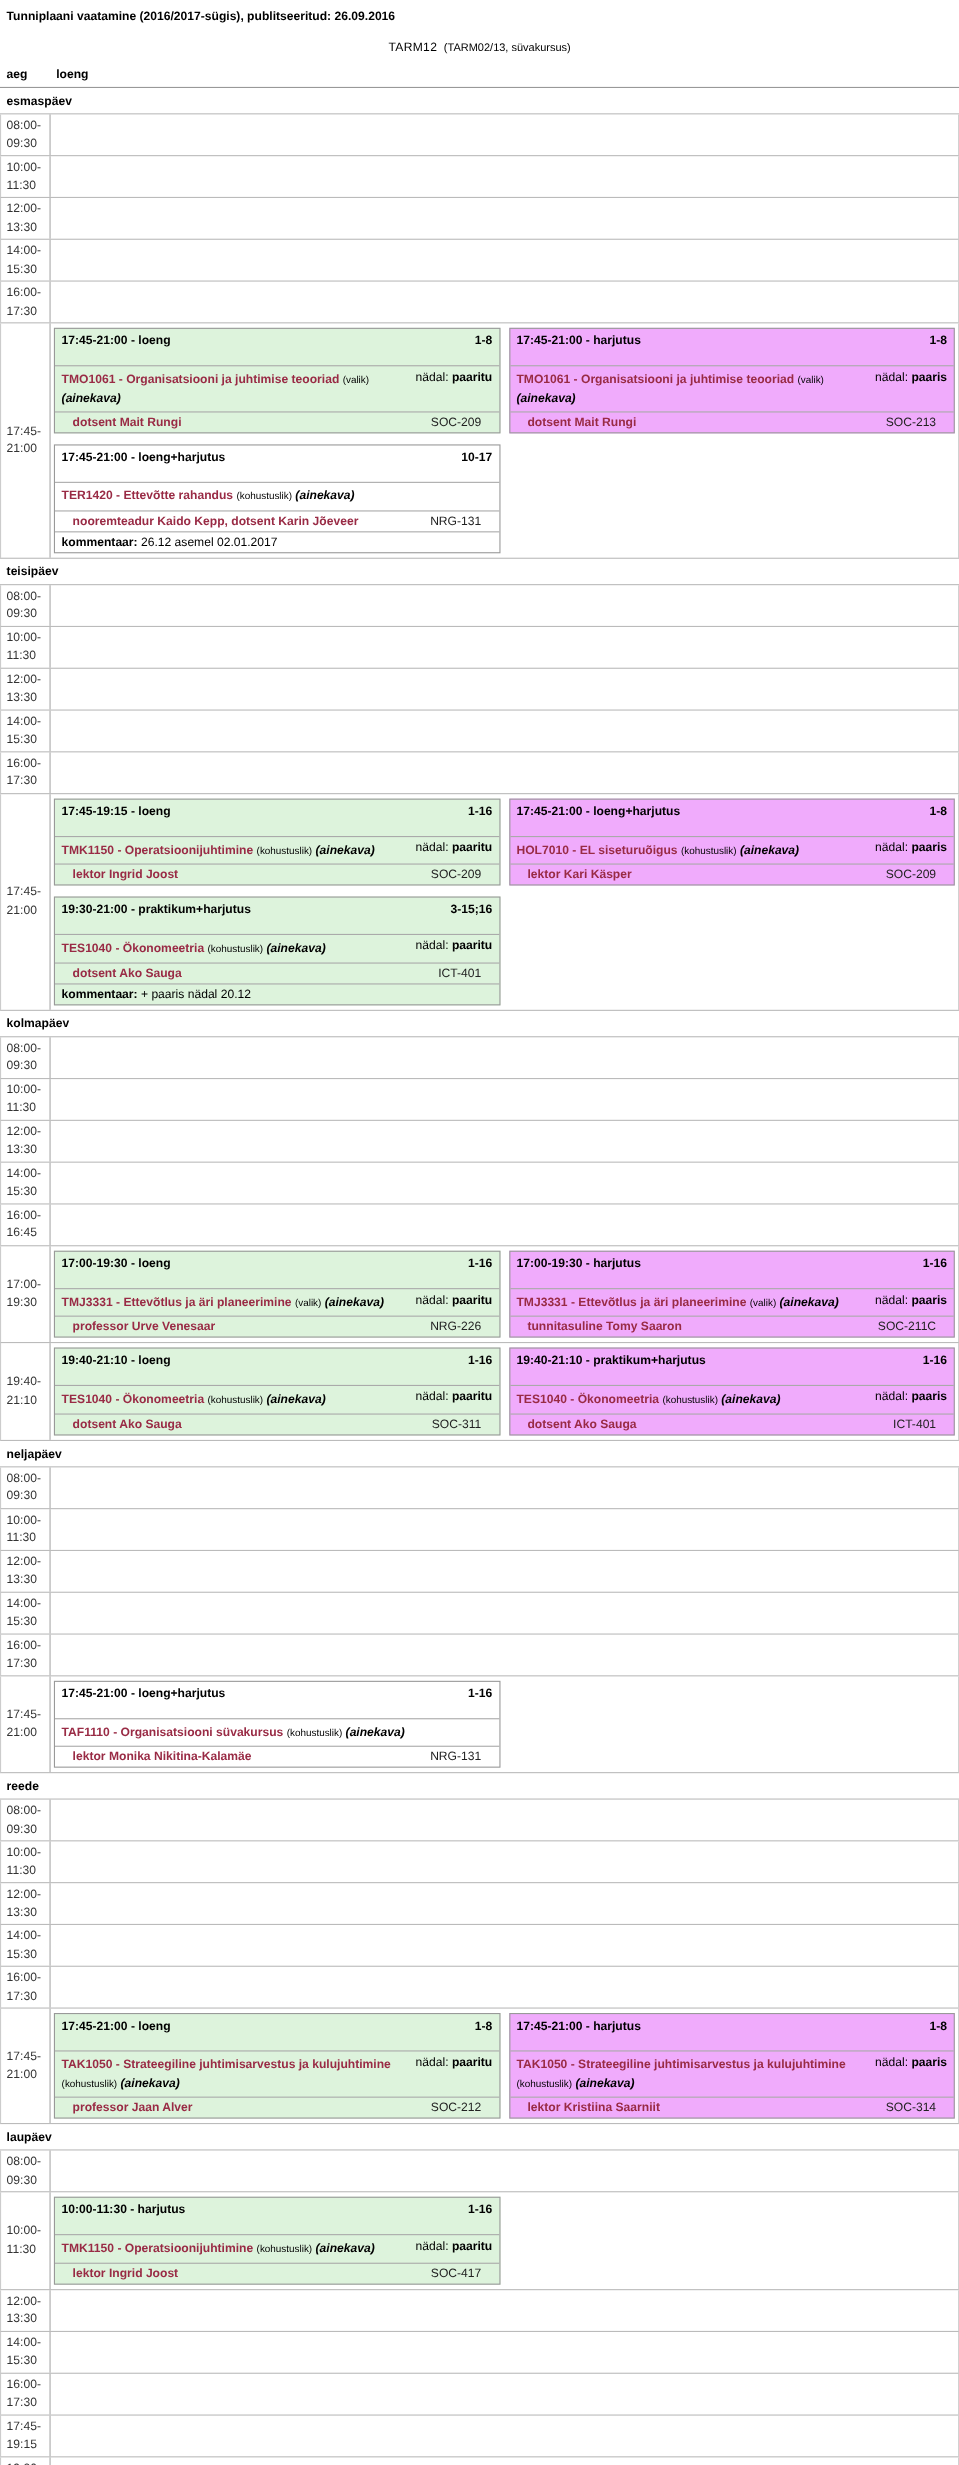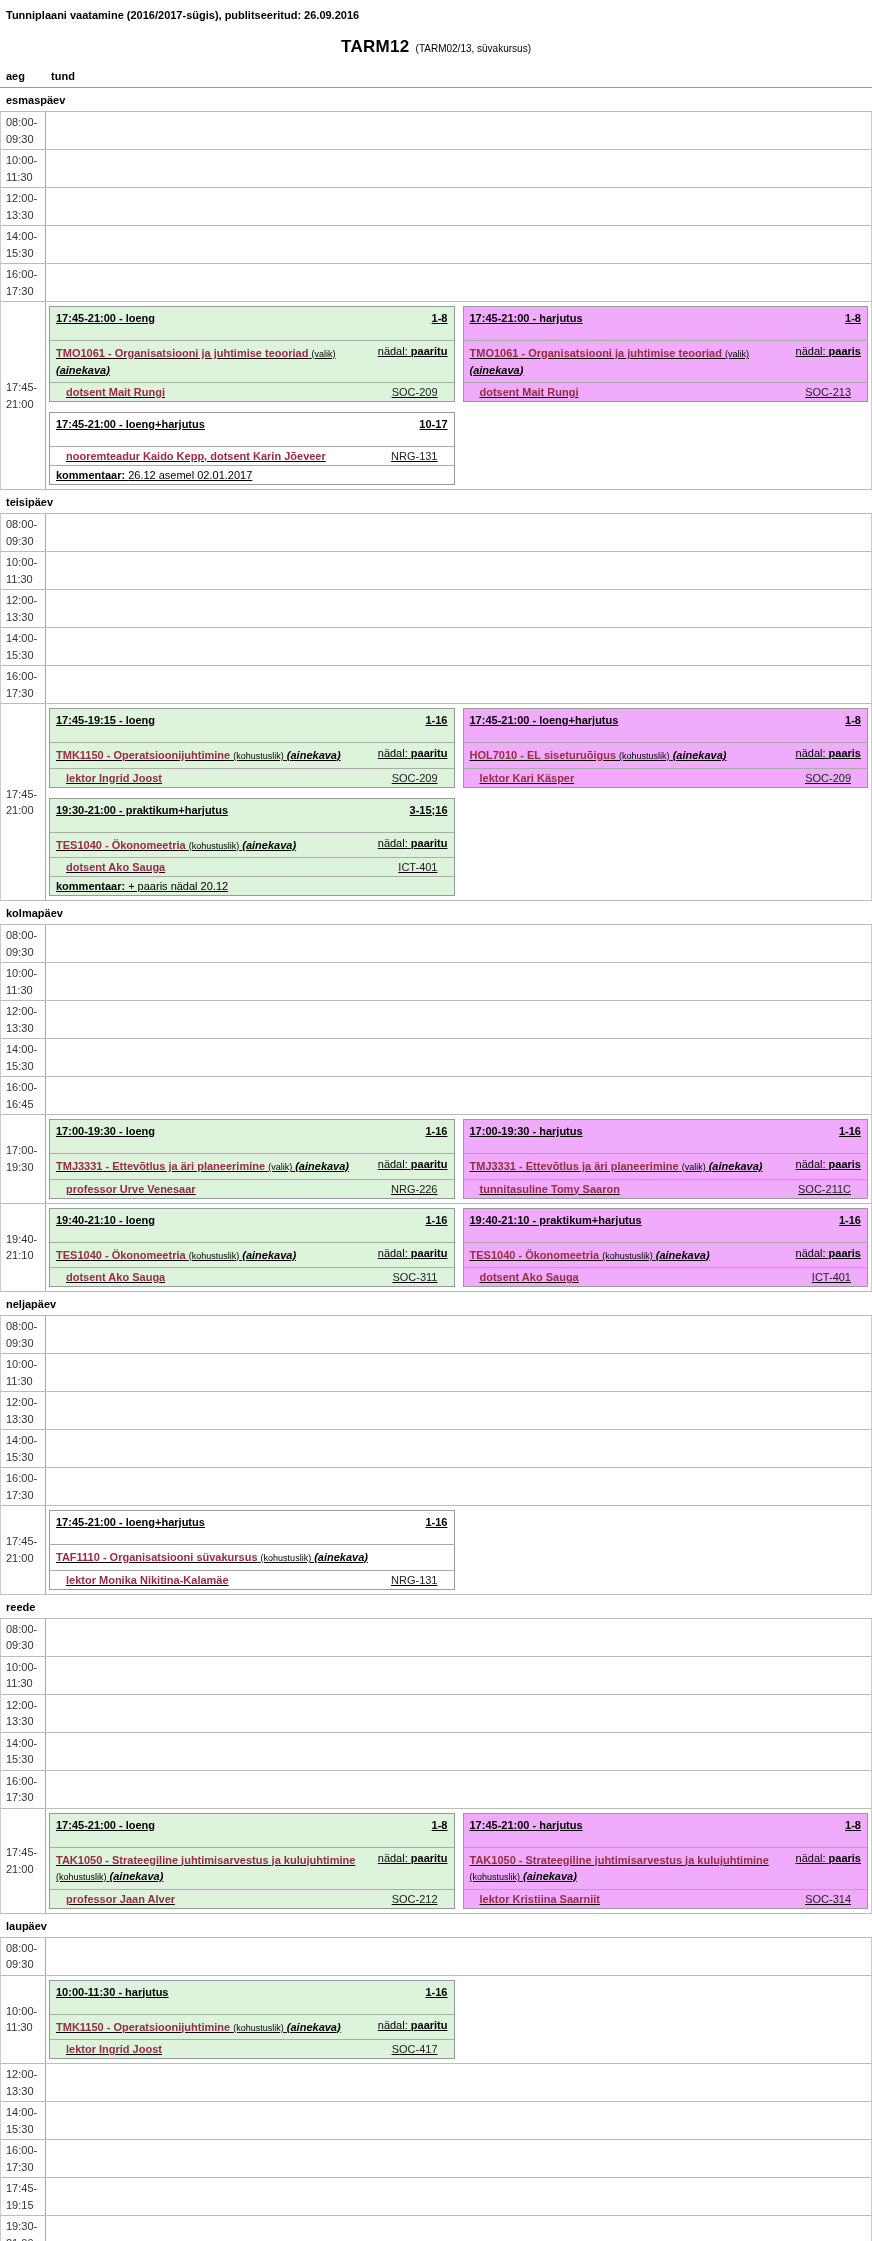--- a/index.html
+++ b/index.html
@@ -1,32 +1,32 @@
 <!DOCTYPE html>
 <html><head>
 <meta charset="utf-8">
 <style>
   html,body{margin:0;padding:0;background:#fff;color:#000;
     font-family:"Liberation Sans","DejaVu Sans",sans-serif;font-size:11px;}
   .page{width:872px;box-sizing:border-box;}
   .page-header{font-weight:bold;font-size:11px;padding:9px 8px 0 6px;}
   .group-title{text-align:center;margin:16px 0 10px 0;}
-  .group-code{font-size:17px;font-weight:bold;letter-spacing:.3px;}
+  .group-code{font-size:11px;font-weight:normal;letter-spacing:.3px;}
   .group-subtitle{font-size:10px;margin-left:6px;}
   .col-headers{padding:3px 0 5px 6px;border-bottom:1px solid #999;font-weight:bold;}
   .col-aeg{display:inline-block;width:30px;}
   .col-tund{margin-left:12px;}
   .day-header{font-weight:bold;padding:6px 2px 5px 6px;border-bottom:1px solid #bbb;}
   .time-row{display:flex;border-bottom:1px solid #bbb;border-left:1px solid #ccc;border-right:1px solid #ccc;}
   .time-cell{width:45px;min-width:45px;box-sizing:border-box;padding:2px 2px 2px 5px;
     display:flex;align-items:center;white-space:pre-line;color:#333;line-height:1.5;
     border-right:1px solid #aaa;}
   .row-content{flex:1;min-height:33px;padding:4px 3px;box-sizing:border-box;}
   .cols{display:flex;gap:8px;}
-  .col{flex:1;display:flex;flex-direction:column;gap:10px;min-width:0;text-decoration:underline;}
+  .col{flex:1;display:flex;flex-direction:column;gap:10px;min-width:0;}
   .event{border:1px solid #999;background:#fff;}
   .event.green{background:#ddf3dc;}
   .event.lavender{background:#f0abfc;}
   .event.white{background:#ffffff;}
   .ev-head{display:flex;justify-content:space-between;font-weight:bold;padding:5px 6px 16px 6px;}
   .ev-course{display:flex;border-top:1px solid #aaa;padding:4px 6px;align-items:flex-start;}
   .course-main{flex:1;line-height:1.5;}
   .course-name{color:#992b45;font-weight:bold;}
   .course-kind{font-size:9px;}
   .course-ainekava{font-weight:bold;font-style:italic;}
@@ -40,21 +40,21 @@
 </head>
 <body>
 
 <div class="page">
   <div class="page-header">Tunniplaani vaatamine (2016/2017-sügis), publitseeritud: 26.09.2016</div>
   <div class="group-title">
     <span class="group-code">TARM12</span><span class="group-subtitle">(TARM02/13, süvakursus)</span>
   </div>
   <div class="col-headers">
     <span class="col-aeg">aeg</span>
-    <span class="col-tund">tund</span>
+    <span class="col-tund">loeng</span>
   </div>
   <div id="timetable">
       <div class="day-header">esmaspäev</div>
       <div class="time-row">
         <div class="time-cell">08:00-
 09:30</div>
         <div class="row-content"></div>
       </div>
       <div class="time-row">
         <div class="time-cell">10:00-
@@ -93,20 +93,23 @@
                 </div>
                 <div class="ev-lect">
                   <span class="lect-name">dotsent Mait Rungi</span>
                   <span class="room">SOC-209</span>
                 </div>
               </div>
               <div class="event white">
                 <div class="ev-head">
                   <span class="ev-title">17:45-21:00 -  loeng+harjutus</span>
                   <span class="ev-weeks">10-17</span>
+                </div>
+                <div class="ev-course">
+                  <div class="course-main"><span class="course-name">TER1420 - Ettevõtte rahandus</span> <span class="course-kind">(kohustuslik)</span> <span class="course-ainekava">(ainekava)</span></div>
                 </div>
                 <div class="ev-lect">
                   <span class="lect-name">nooremteadur Kaido Kepp,  dotsent Karin Jõeveer</span>
                   <span class="room">NRG-131</span>
                 </div>
                 <div class="ev-comment"><b>kommentaar:</b> <span>26.12 asemel 02.01.2017</span></div>
               </div>
             </div>
             <div class="col">
               <div class="event lavender">

